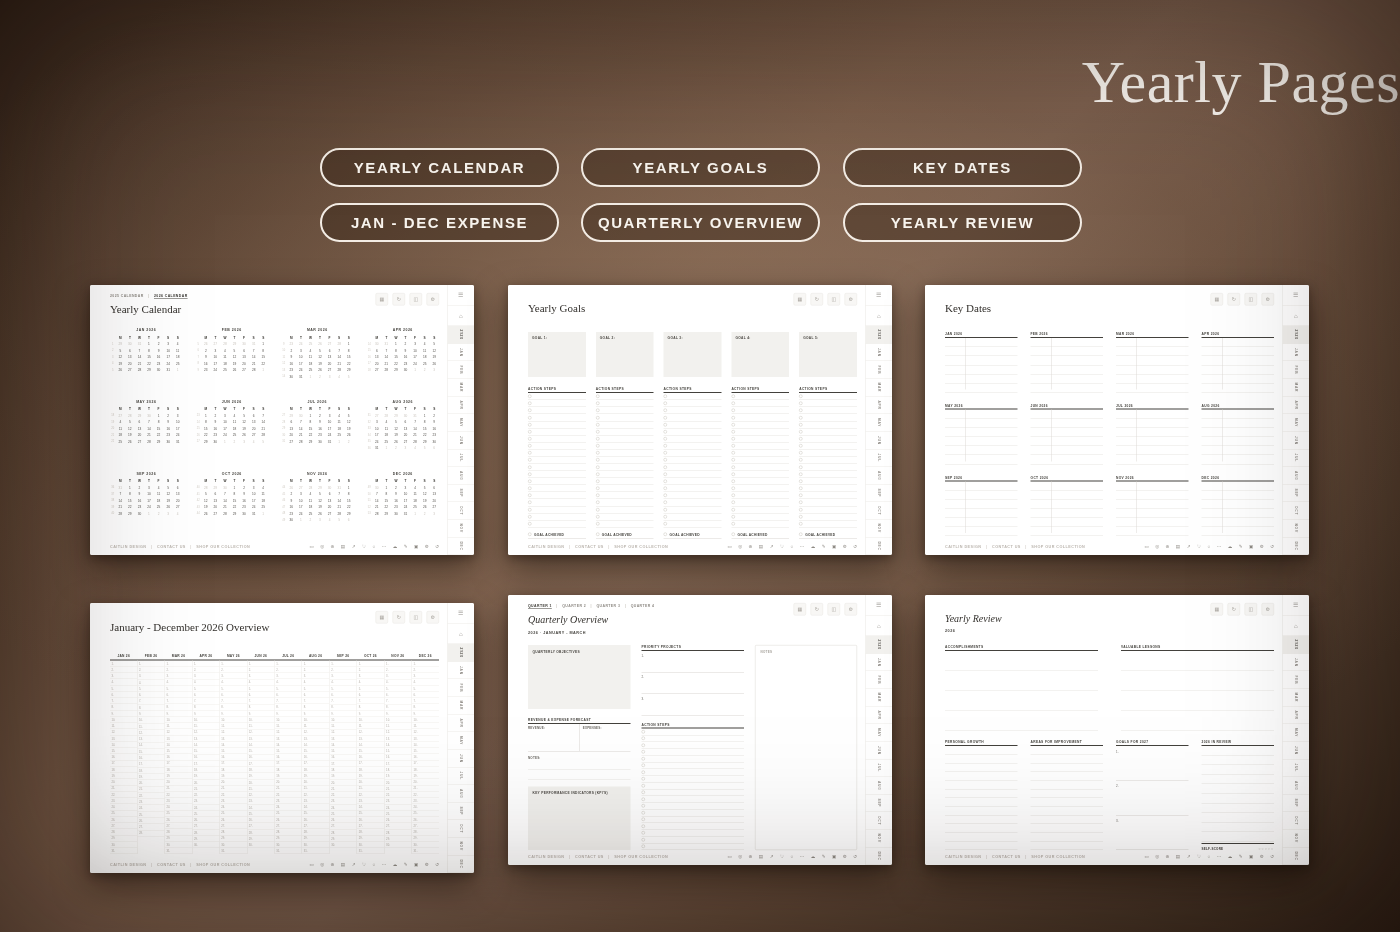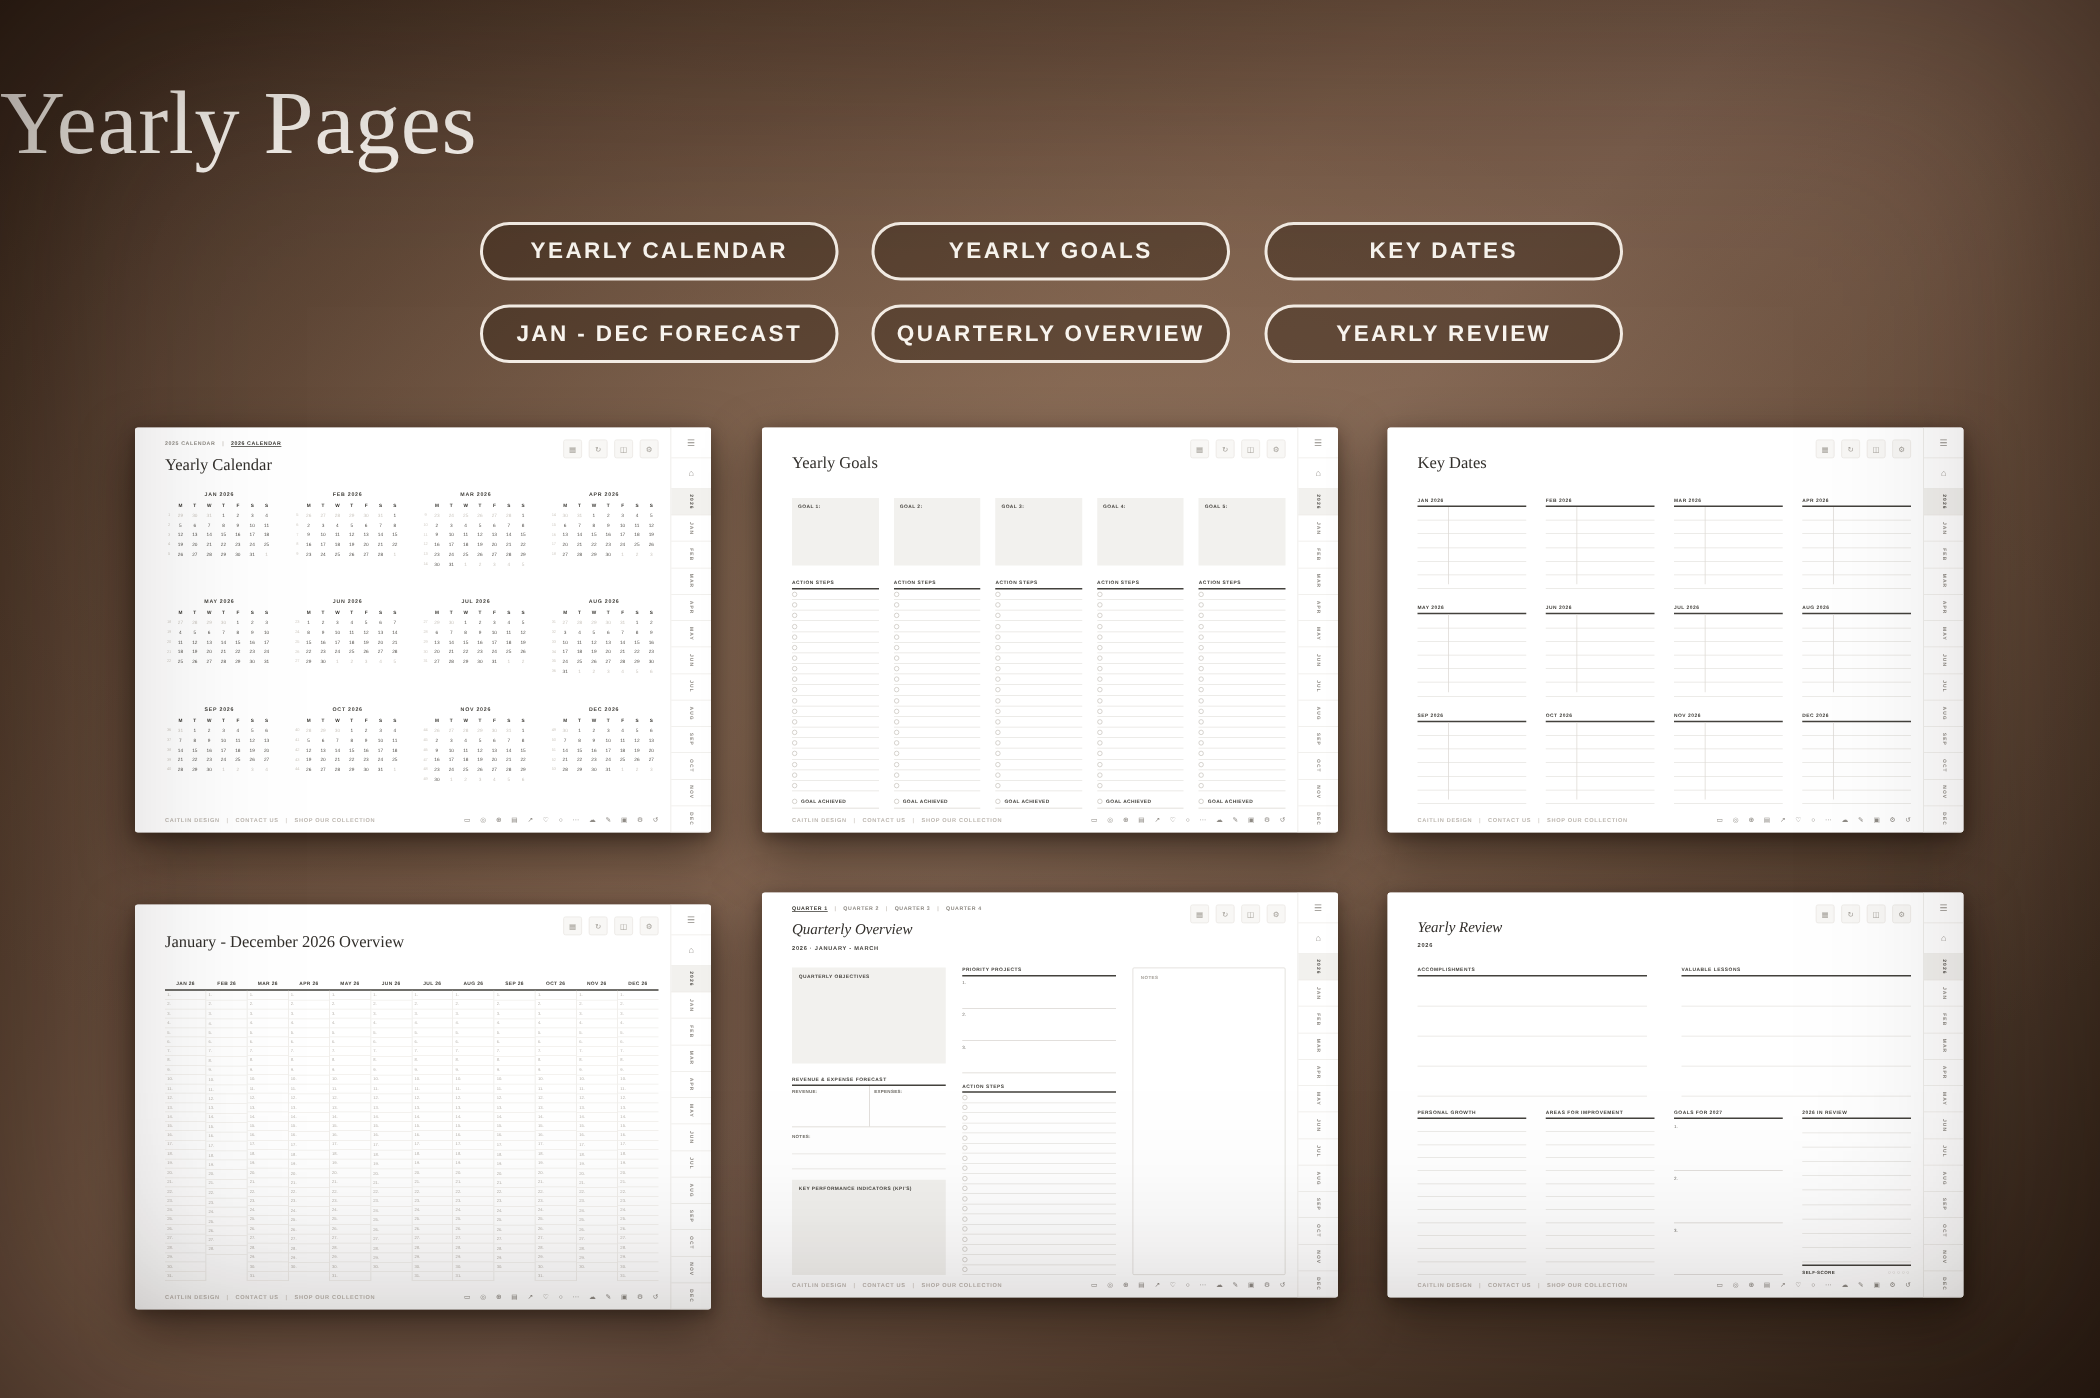--- a/index.html
+++ b/index.html
@@ -6,21 +6,21 @@
   body{
     width:1400px;height:932px;position:relative;overflow:hidden;
     font-family:"Liberation Sans",sans-serif;
     background:
       radial-gradient(85% 70% at 50% 40%, rgba(158,128,103,.55) 0%, rgba(120,92,71,.28) 48%, rgba(0,0,0,0) 72%),
       linear-gradient(133deg,#33241a 0%,#5d4535 22%,#7a5d4a 42%,#7d6150 52%,#644b3a 70%,#463427 88%,#2e2016 100%);
   }
   body::after{content:"";position:absolute;inset:0;pointer-events:none;
     box-shadow:inset 0 0 180px rgba(20,10,4,.55);}
   
-  .hero-title{position:absolute;top:48px;left:0;width:100%;text-align:left;
+  .hero-title{position:absolute;top:48px;left:0;width:100%;text-align:right;
     font-family:"Liberation Serif","DejaVu Serif",serif;font-weight:400;
     font-size:60px;color:#f8f4ee;letter-spacing:.5px;}
   .btn{position:absolute;width:239px;height:39px;box-sizing:border-box;
     border:2px solid #f3ece4;border-radius:21px;background:rgba(54,35,22,.45);
     color:#f8f4ee;font-weight:bold;font-size:15px;letter-spacing:1.6px;
     display:flex;align-items:center;justify-content:center;cursor:pointer;}
   #b0{left:320px;top:148px}#b1{left:581px;top:148px}#b2{left:843px;top:148px}
   #b3{left:320px;top:203px}#b4{left:581px;top:203px}#b5{left:843px;top:203px}
   
   .thumb{position:absolute;width:384px;height:270px;background:#fff;border-radius:2px;
@@ -122,21 +122,21 @@
   .score .dots{color:#c8c4bd;font-size:7px;letter-spacing:2px;}
 </style>
 </head>
 <body>
 
 <div class="hero-title">Yearly Pages</div>
 
 <div class="btn" id="b0">YEARLY CALENDAR</div>
 <div class="btn" id="b1">YEARLY GOALS</div>
 <div class="btn" id="b2">KEY DATES</div>
-<div class="btn" id="b3">JAN - DEC FORECAST</div>
+<div class="btn" id="b3">JAN - DEC EXPENSE</div>
 <div class="btn" id="b4">QUARTERLY OVERVIEW</div>
 <div class="btn" id="b5">YEARLY REVIEW</div>
 
 <div id="thumbs">
     <div class="thumb t0">
       <div class="pg">
         <div class="crumb">
           <span>2025 CALENDAR</span>
           <span class="sep">|</span>
           <span class="on">2026 CALENDAR</span>

